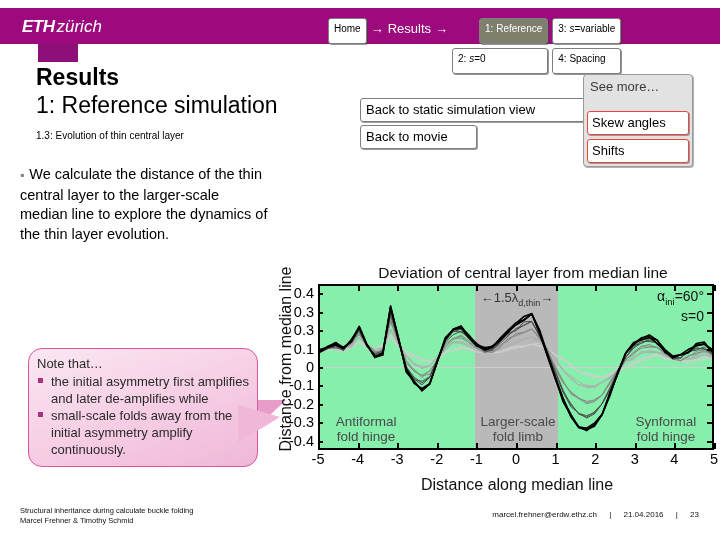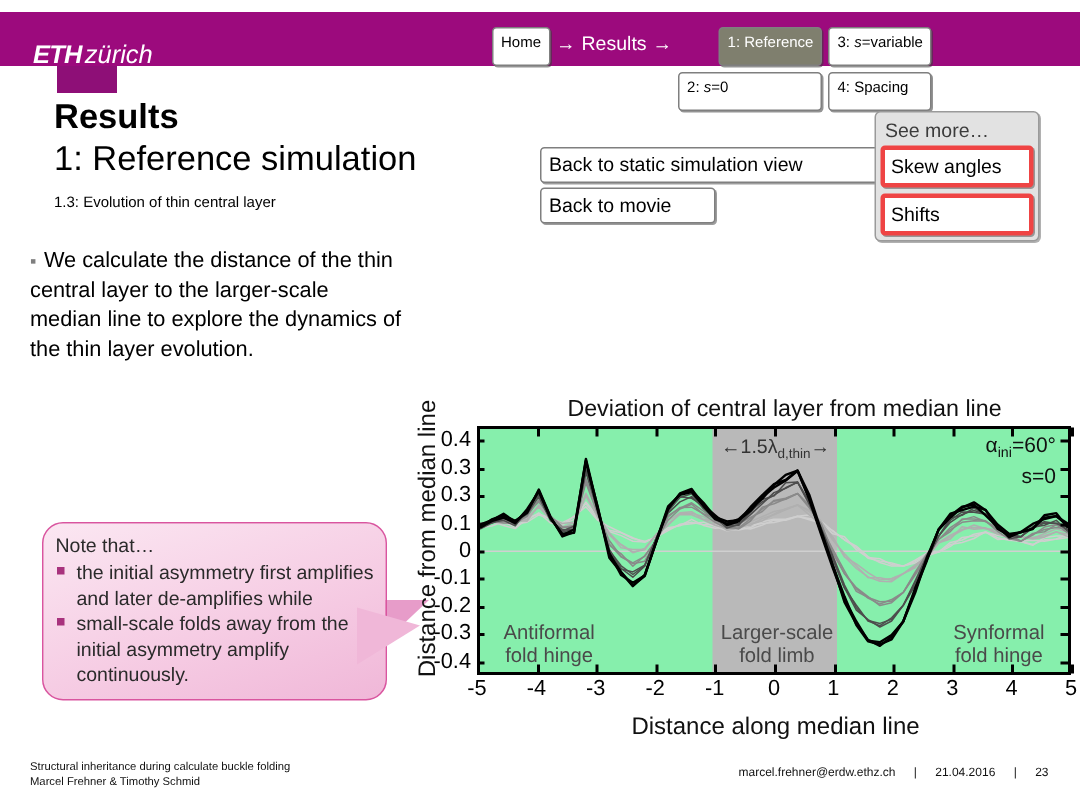--- a/index.html
+++ b/index.html
@@ -13,21 +13,21 @@
   
   #header-bar{
     position:absolute;left:0;top:8px;width:720px;height:36px;
     background:#9c0a7d;
   }
   #header-notch{
     position:absolute;left:38px;top:44px;width:40px;height:18px;
     background:#8e0f77;
   }
   #eth-logo{
-    position:absolute;left:22px;top:28px;
+    position:absolute;left:22px;top:18px;
     color:#ffffff;font-size:17px;line-height:17px;white-space:nowrap;
   }
   #eth-logo .eth{font-weight:bold;font-style:italic;letter-spacing:-0.5px;}
   #eth-logo .zurich{font-style:italic;font-weight:normal;margin-left:2px;}
 
   
   #breadcrumb{
     position:absolute;left:328px;top:18px;
     display:flex;align-items:flex-start;gap:4px;
   }
@@ -72,25 +72,25 @@
   #btn-movie{left:360px;top:125px;width:105px;}
 
   #seemore-group{
     position:absolute;left:583px;top:74px;width:102px;
     background:#e2e2e2;border:1px solid #9a9a9a;border-radius:4px;
     padding:3px;box-sizing:content-box;
     box-shadow:1px 1px 0 rgba(60,60,60,.4);
   }
   #seemore-label{
     font-size:13px;line-height:15px;color:#3b3b3b;
-    padding:1px 3px 3px 3px;white-space:nowrap;
+    padding:1px 3px 17px 3px;white-space:nowrap;
   }
   .sm-btn{
     display:block;background:#ffffff;color:#000;
-    border:3px solid #ef4444;border-radius:3px;
+    border:1px solid #ef4444;border-radius:3px;
     font-size:13px;line-height:13px;padding:4px 4px 5px 4px;
     margin-bottom:4px;white-space:nowrap;cursor:pointer;
     box-shadow:1px 1px 0 rgba(60,60,60,.45);
   }
   .sm-btn:last-child{margin-bottom:0;}
 
   
   #bullet-block{
     position:absolute;left:20px;top:165px;width:250px;
     font-size:14.5px;line-height:19.5px;color:#000;

